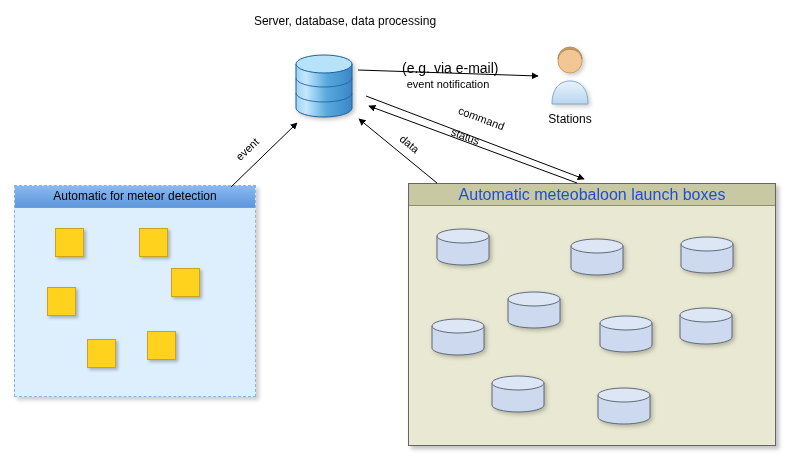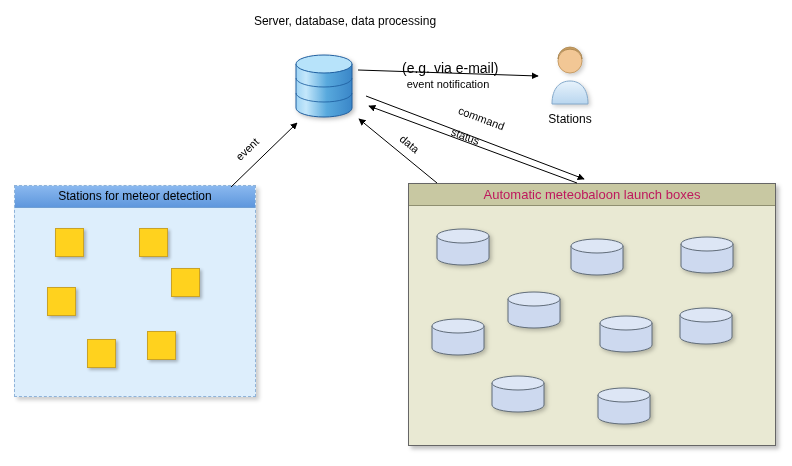--- a/index.html
+++ b/index.html
@@ -33,21 +33,21 @@
     height:21px;line-height:21px;text-align:center;font-size:12px;color:#000;
     background:linear-gradient(#8ab8ef,#5e97dd);
     border-bottom:1px solid #6f9fd4;
   }
   .launch-box{
     position:absolute;left:408px;top:183px;width:366px;height:261px;
     border:1px solid #666;background:#e9e9d3;z-index:1;
     box-shadow:3px 3px 4px rgba(0,0,0,0.25);
   }
   .launch-header{
-    height:21px;line-height:21px;text-align:center;font-size:13px;color:#be185d;
+    height:21px;line-height:21px;text-align:center;font-size:16px;color:#1d4ed8;
     background:#c8c8a2;border-bottom:1px solid #8f8f70;
   }
 
   .nodes{position:absolute;left:0;top:0;width:792px;height:466px;z-index:2;}
   .station-square{
     position:absolute;width:27px;height:27px;
     background:#ffd21e;border:1px solid #c9a227;
     box-shadow:2px 2px 3px rgba(0,0,0,0.25);
   }
   .launch-cylinder{
@@ -108,21 +108,21 @@
         </linearGradient>
       </defs>
       <path d="M6,62 C6,46 14,39 24,39 C34,39 42,46 42,62 Z" fill="url(#shirtGrad)" stroke="#84a9cb" stroke-width="1"></path>
       <circle cx="24" cy="19" r="12" fill="#f2c795" stroke="#c99e66" stroke-width="1"></circle>
       <path d="M12,17 A12,12 0 0 1 36,17 Q36,8 24,7 Q12,8 12,17 Z" fill="#c99f63" stroke="#ab854e" stroke-width="0.8"></path>
     </svg>
   </div>
   <div class="label observer-label">Stations</div>
 
   <div class="stations-box">
-    <div class="stations-header">Stations for meteor detection</div>
+    <div class="stations-header">Automatic for meteor detection</div>
   </div>
 
   <div class="launch-box">
     <div class="launch-header">Automatic meteobaloon launch boxes</div>
   </div>
 
   <div class="nodes" id="nodes">
       <div class="station-square" style="left: 55px; top: 228px;"></div>
       <div class="station-square" style="left: 139px; top: 228px;"></div>
       <div class="station-square" style="left: 171px; top: 268px;"></div>

